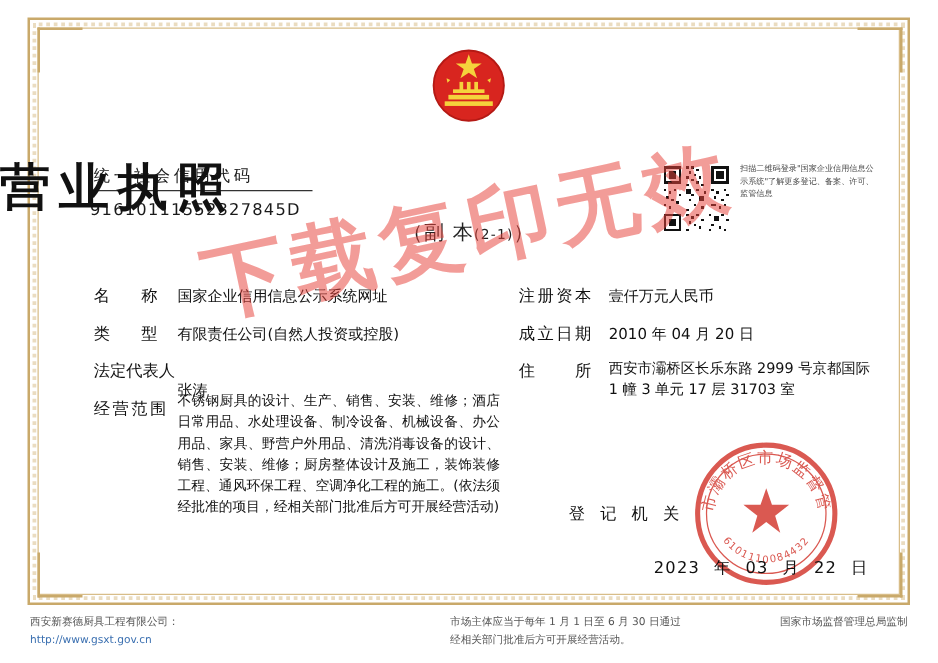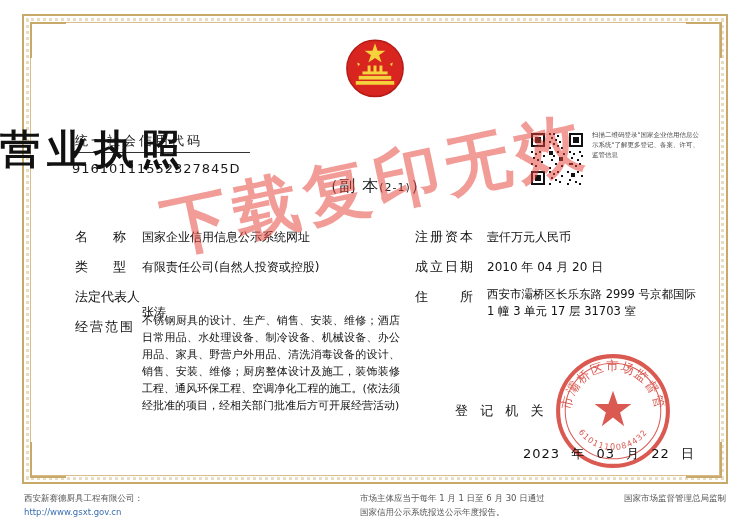--- a/index.html
+++ b/index.html
@@ -292,20 +292,20 @@
 
   <div class="watermark">下载复印无效</div>
 
   <div class="footer">
     <div class="foot-left">
       <div>西安新赛德厨具工程有限公司：</div>
       <div style="color:#3a6fb0;">http://www.gsxt.gov.cn</div>
     </div>
     <div class="foot-mid">
       <div>市场主体应当于每年 1 月 1 日至 6 月 30 日通过</div>
-      <div>国家信用公示系统报送公示年度报告。</div>
+      <div>经相关部门批准后方可开展经营活动。</div>
     </div>
     <div class="foot-right">
       <div>国家市场监督管理总局监制</div>
     </div>
   </div>
 
 </div>
 
 </body></html>

